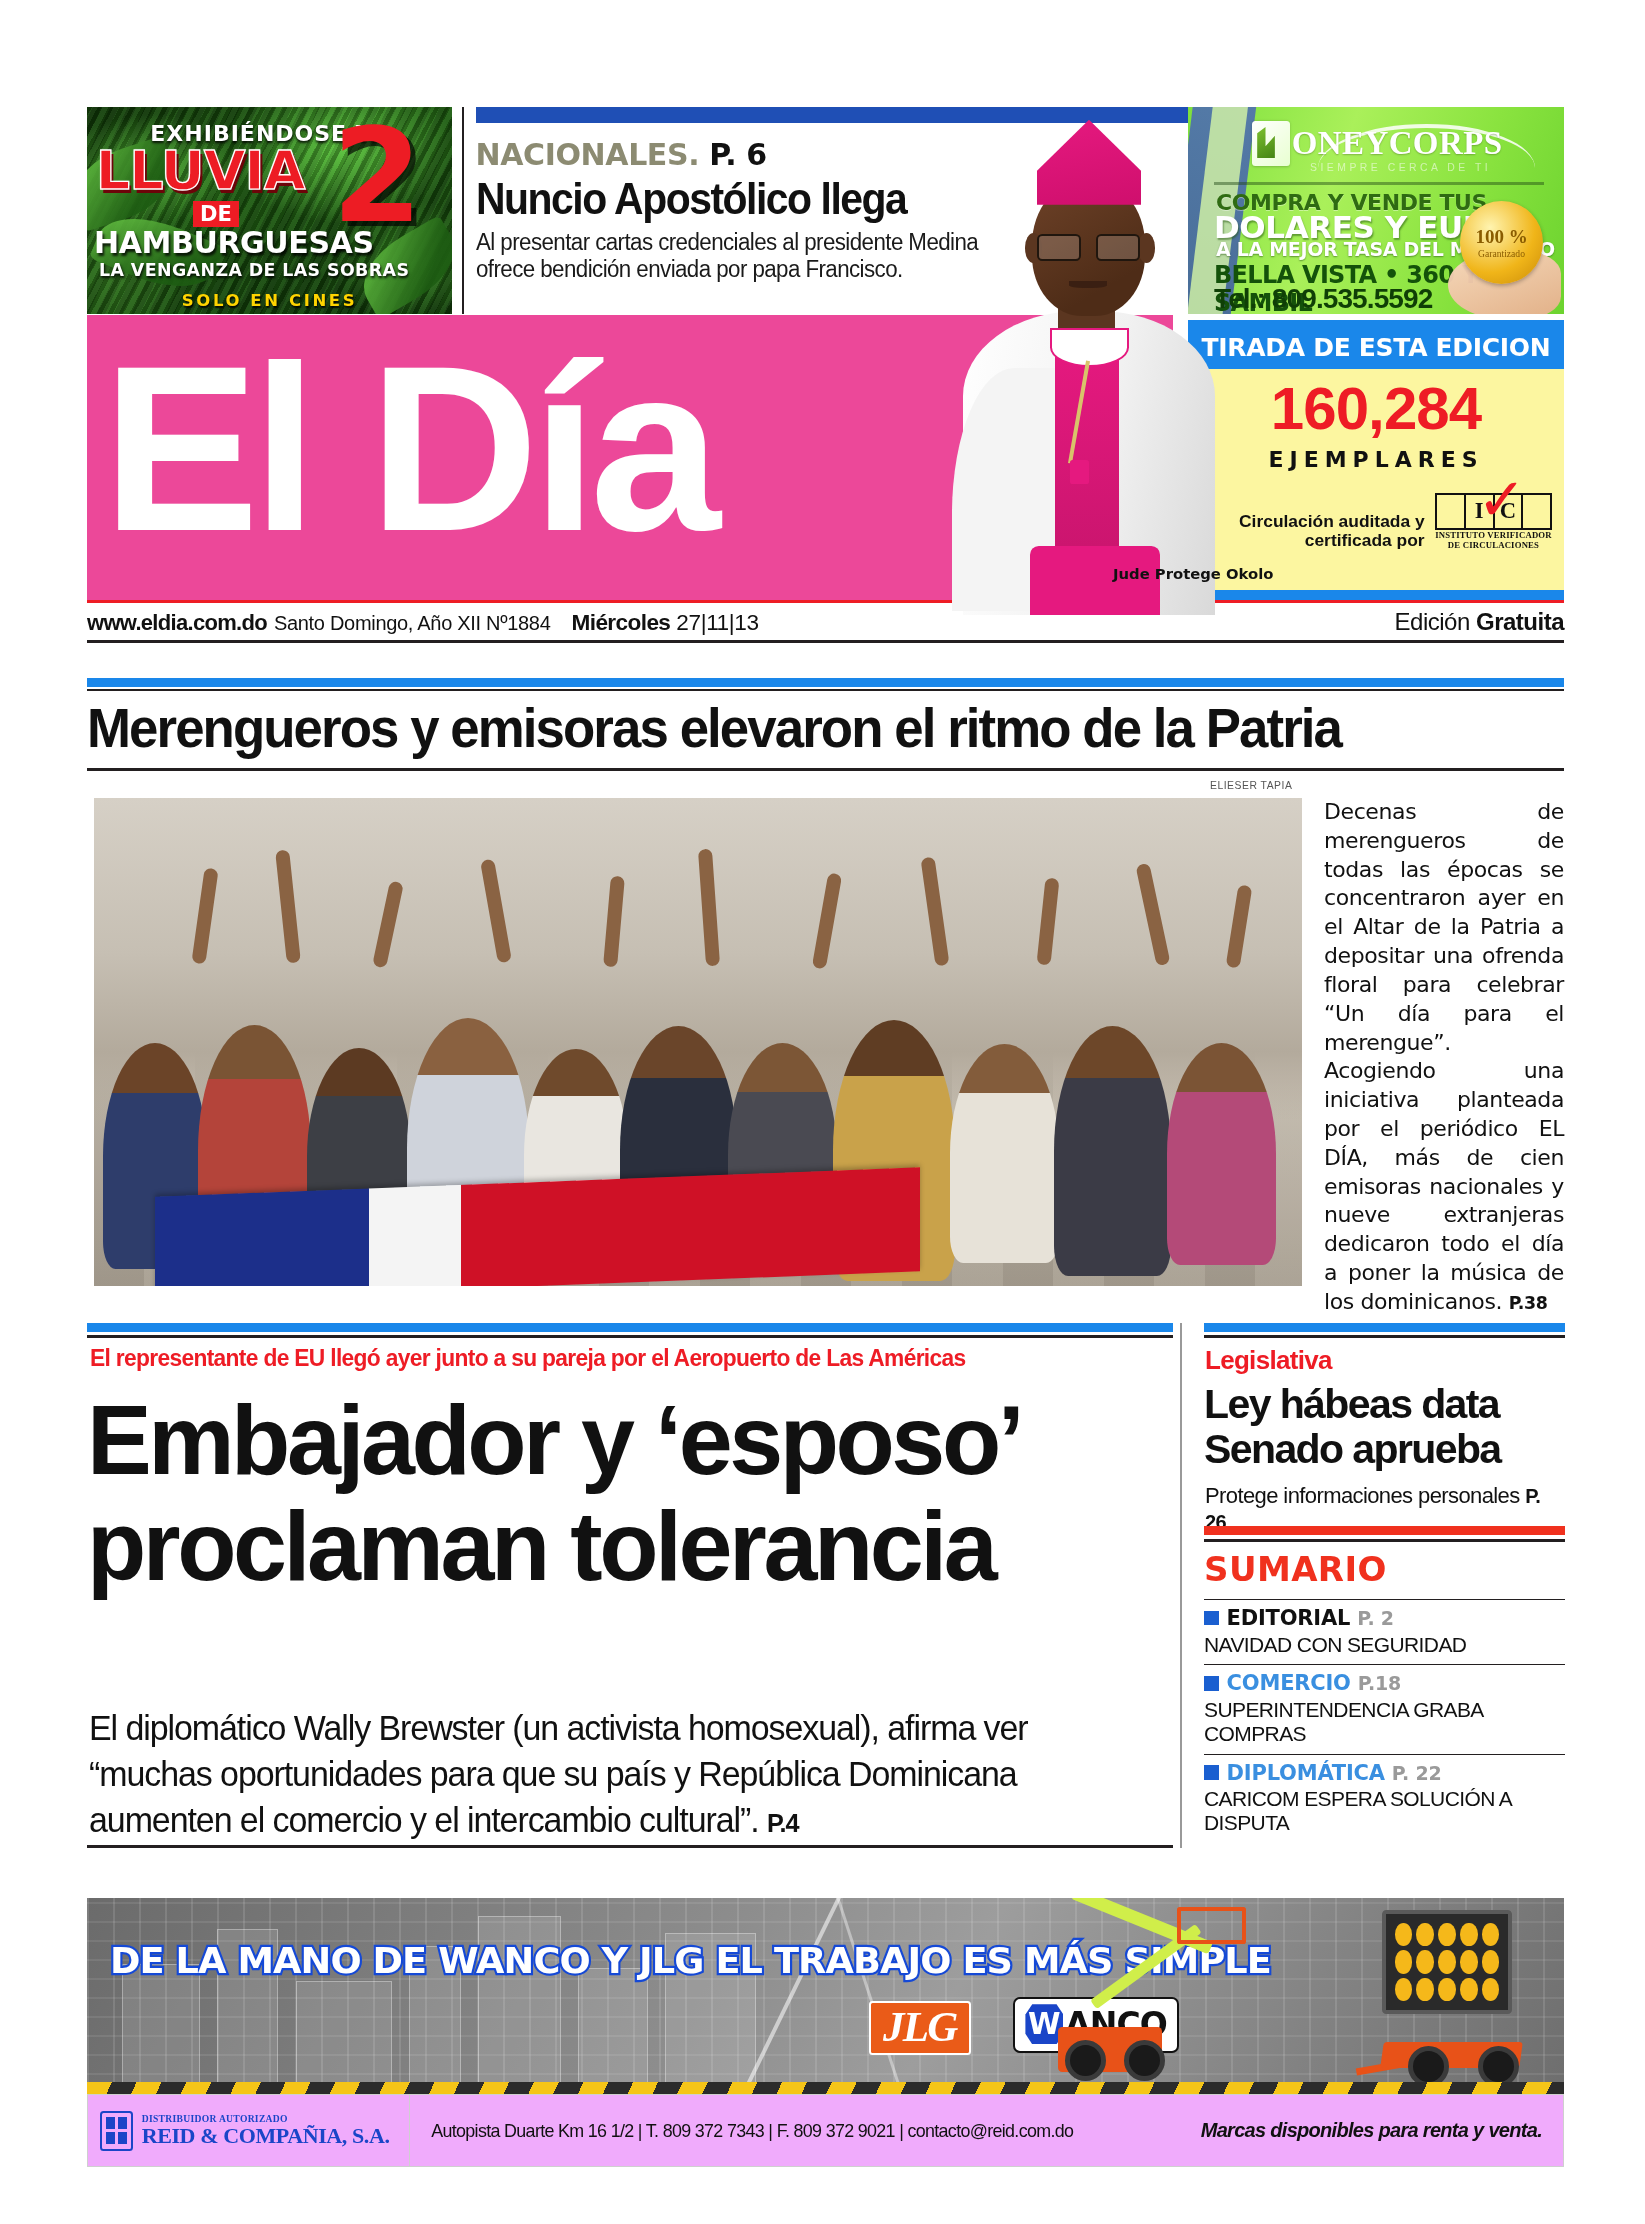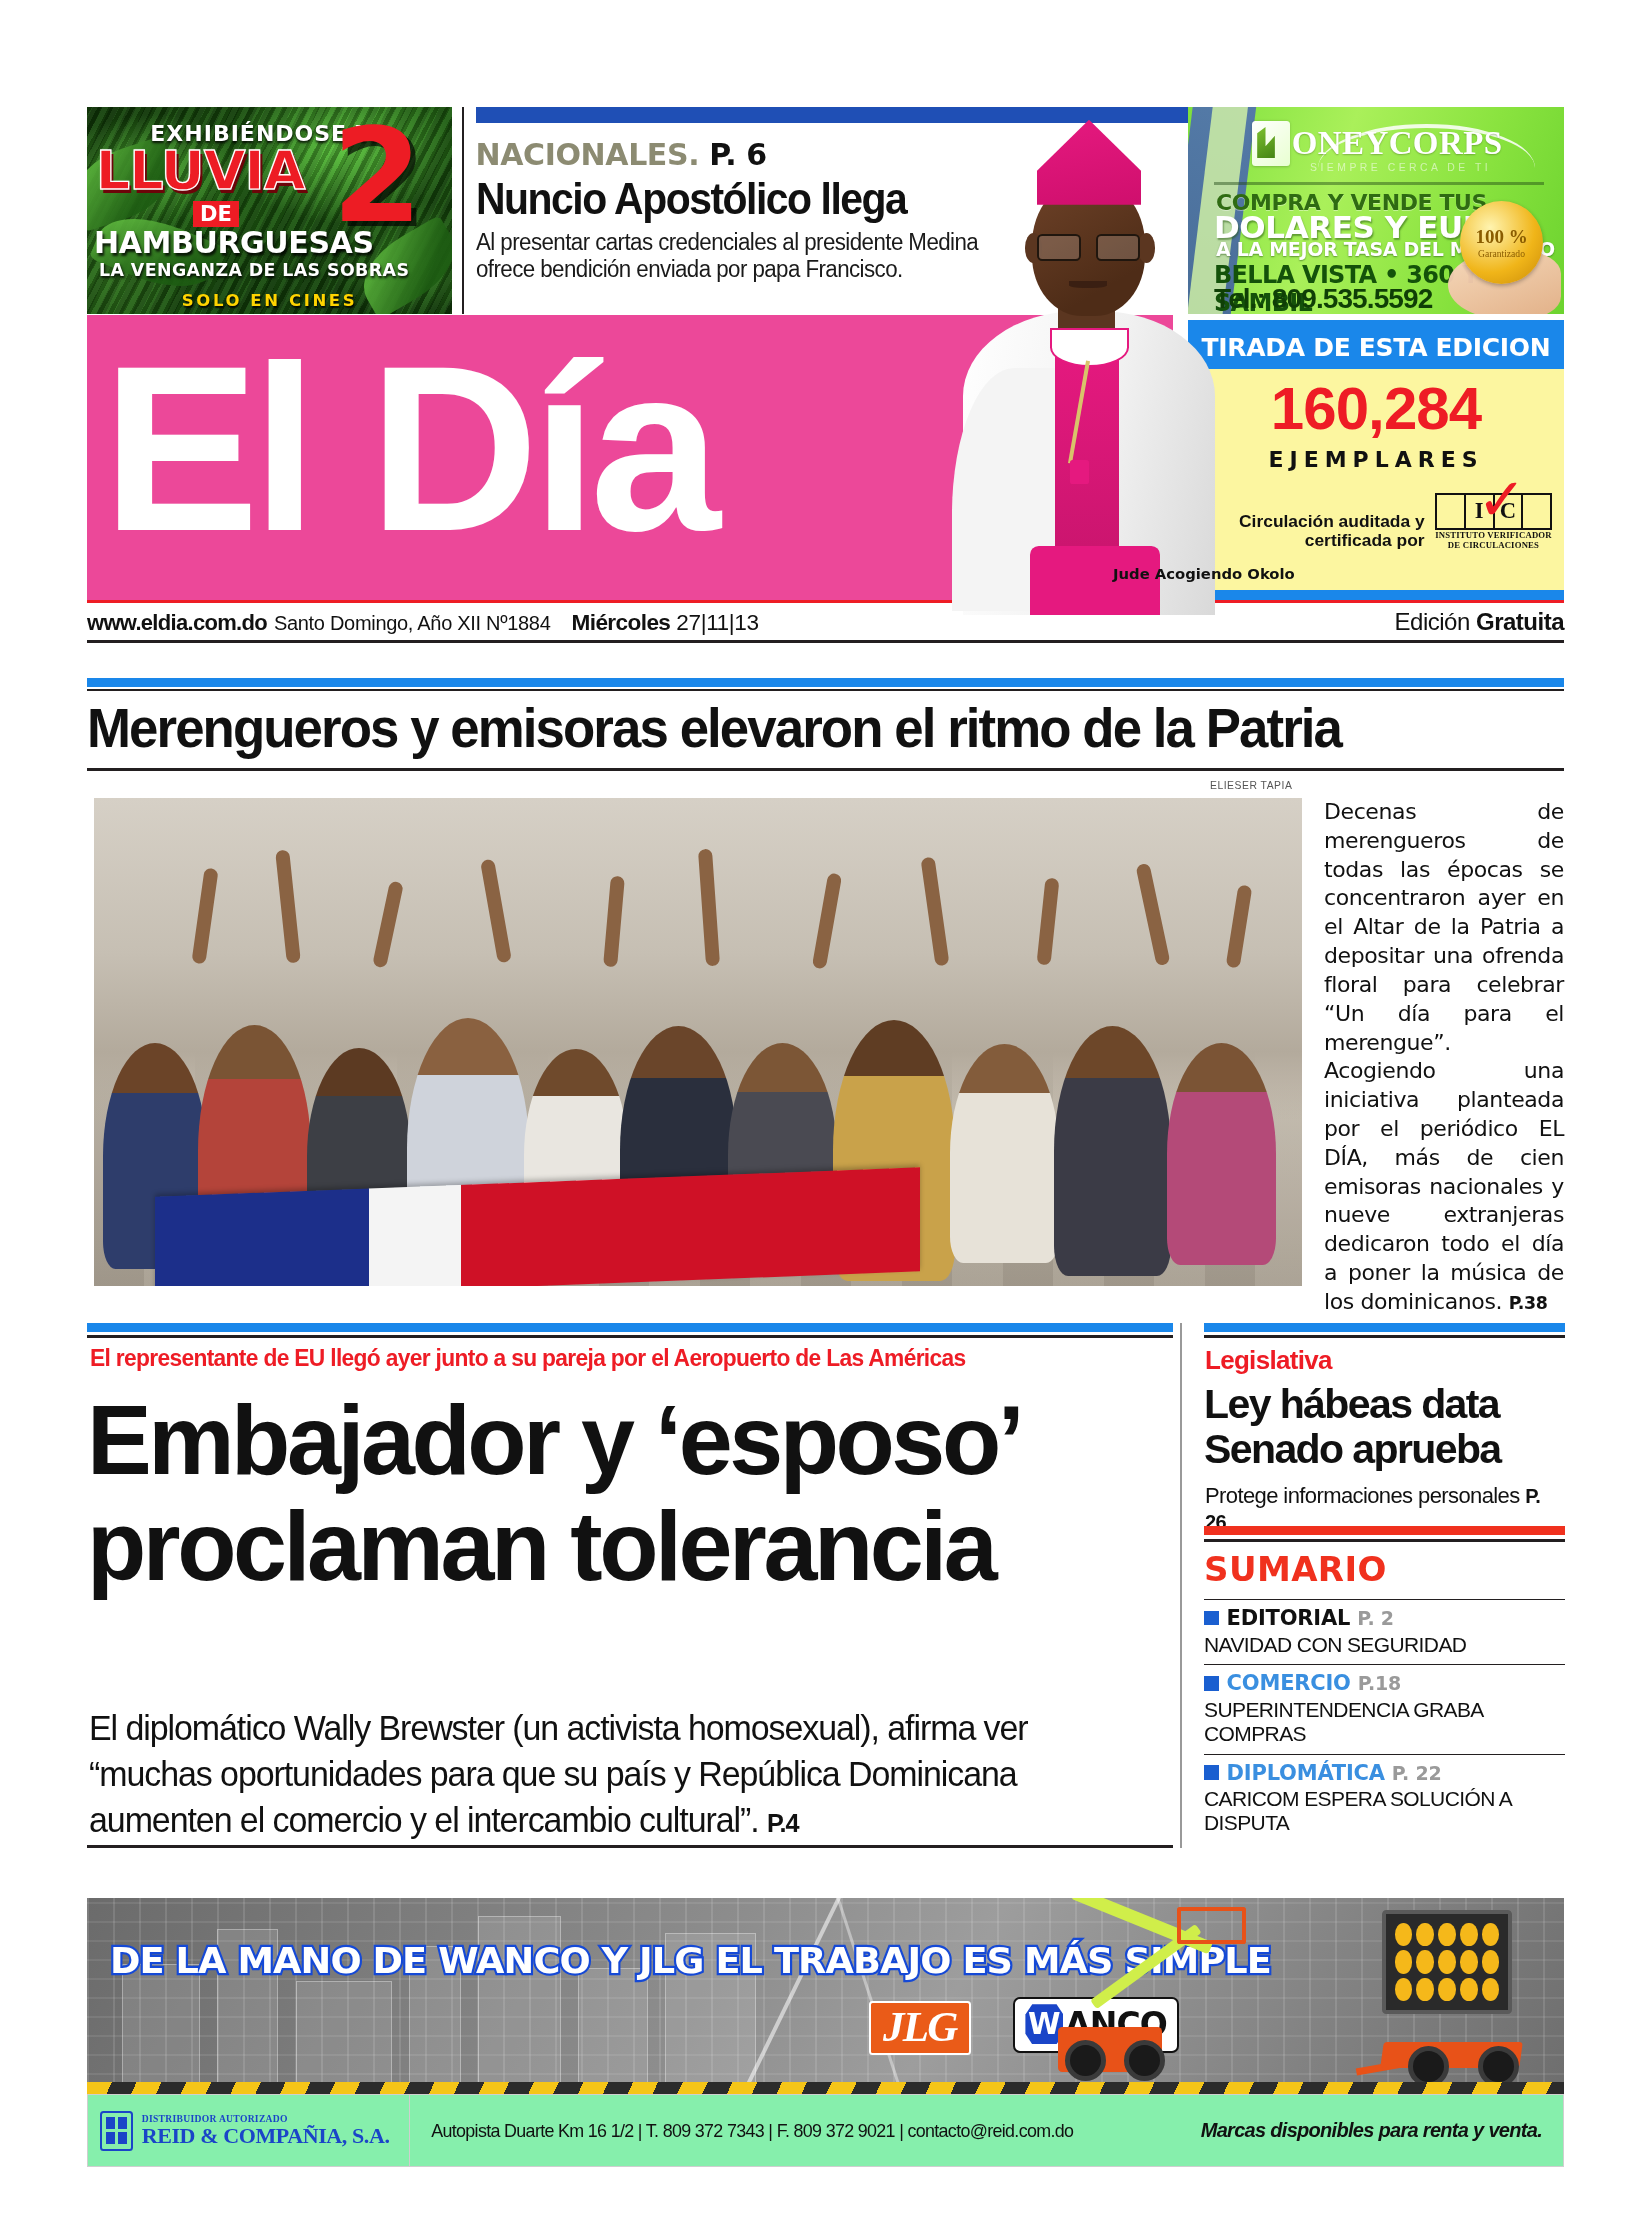--- a/index.html
+++ b/index.html
@@ -985,21 +985,21 @@
   }
 
   
   .bfoot {
     position: absolute;
     left: 87px; top: 2094px;
     width: 1477px; height: 73px;
     border: 1.7px solid #cfcfcf;
     box-sizing: border-box;
     display: flex; align-items: center;
-    background: #86efac;
+    background: #f0abfc;
   }
   .reid {
     display: flex; align-items: center;
     padding: 0 19px 0 12px;
     border-right: 1.7px solid #cfcfcf;
     height: 100%;
     box-sizing: border-box;
   }
   .reid-mark {
     width: 33px; height: 40px;
@@ -1140,21 +1140,21 @@
     <div class="b-head"></div>
     <div class="b-earl"></div>
     <div class="b-earr"></div>
     <div class="b-mitre"></div>
     <div class="b-glasses">
         <span></span>
         <span></span>
       </div>
     <div class="b-mouth"></div>
   </div>
-  <div class="bishop-caption">Jude Acogiendo Okolo</div>
+  <div class="bishop-caption">Jude Protege Okolo</div>
 
   <div class="red-rule-top"></div>
   <div class="dateline">
     <span class="dl-url">www.eldia.com.do</span>
     <span class="dl-place">Santo Domingo, Año XII Nº1884</span>
     <span class="dl-day">Miércoles</span>
     <span class="dl-date">27|11|13</span>
     <span class="dl-free">
       <span>Edición</span>
       <b>Gratuita</b>

